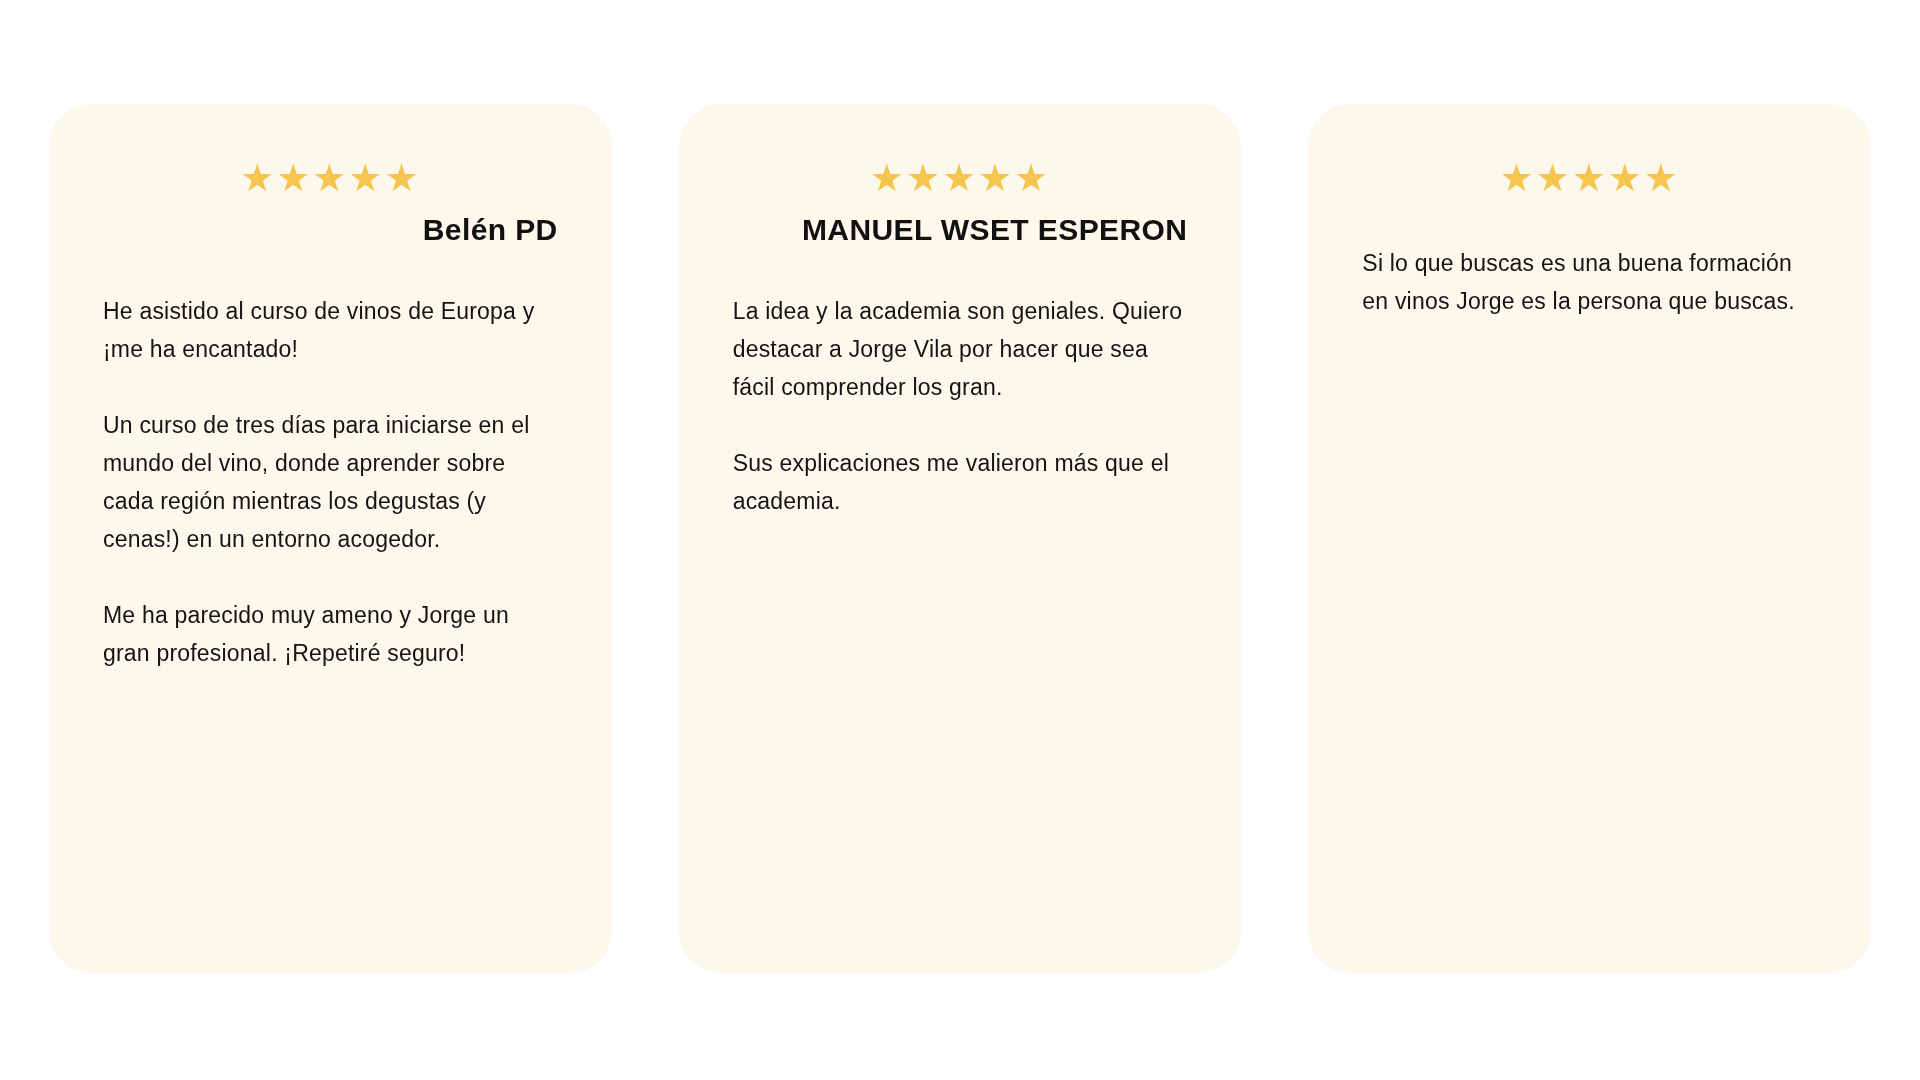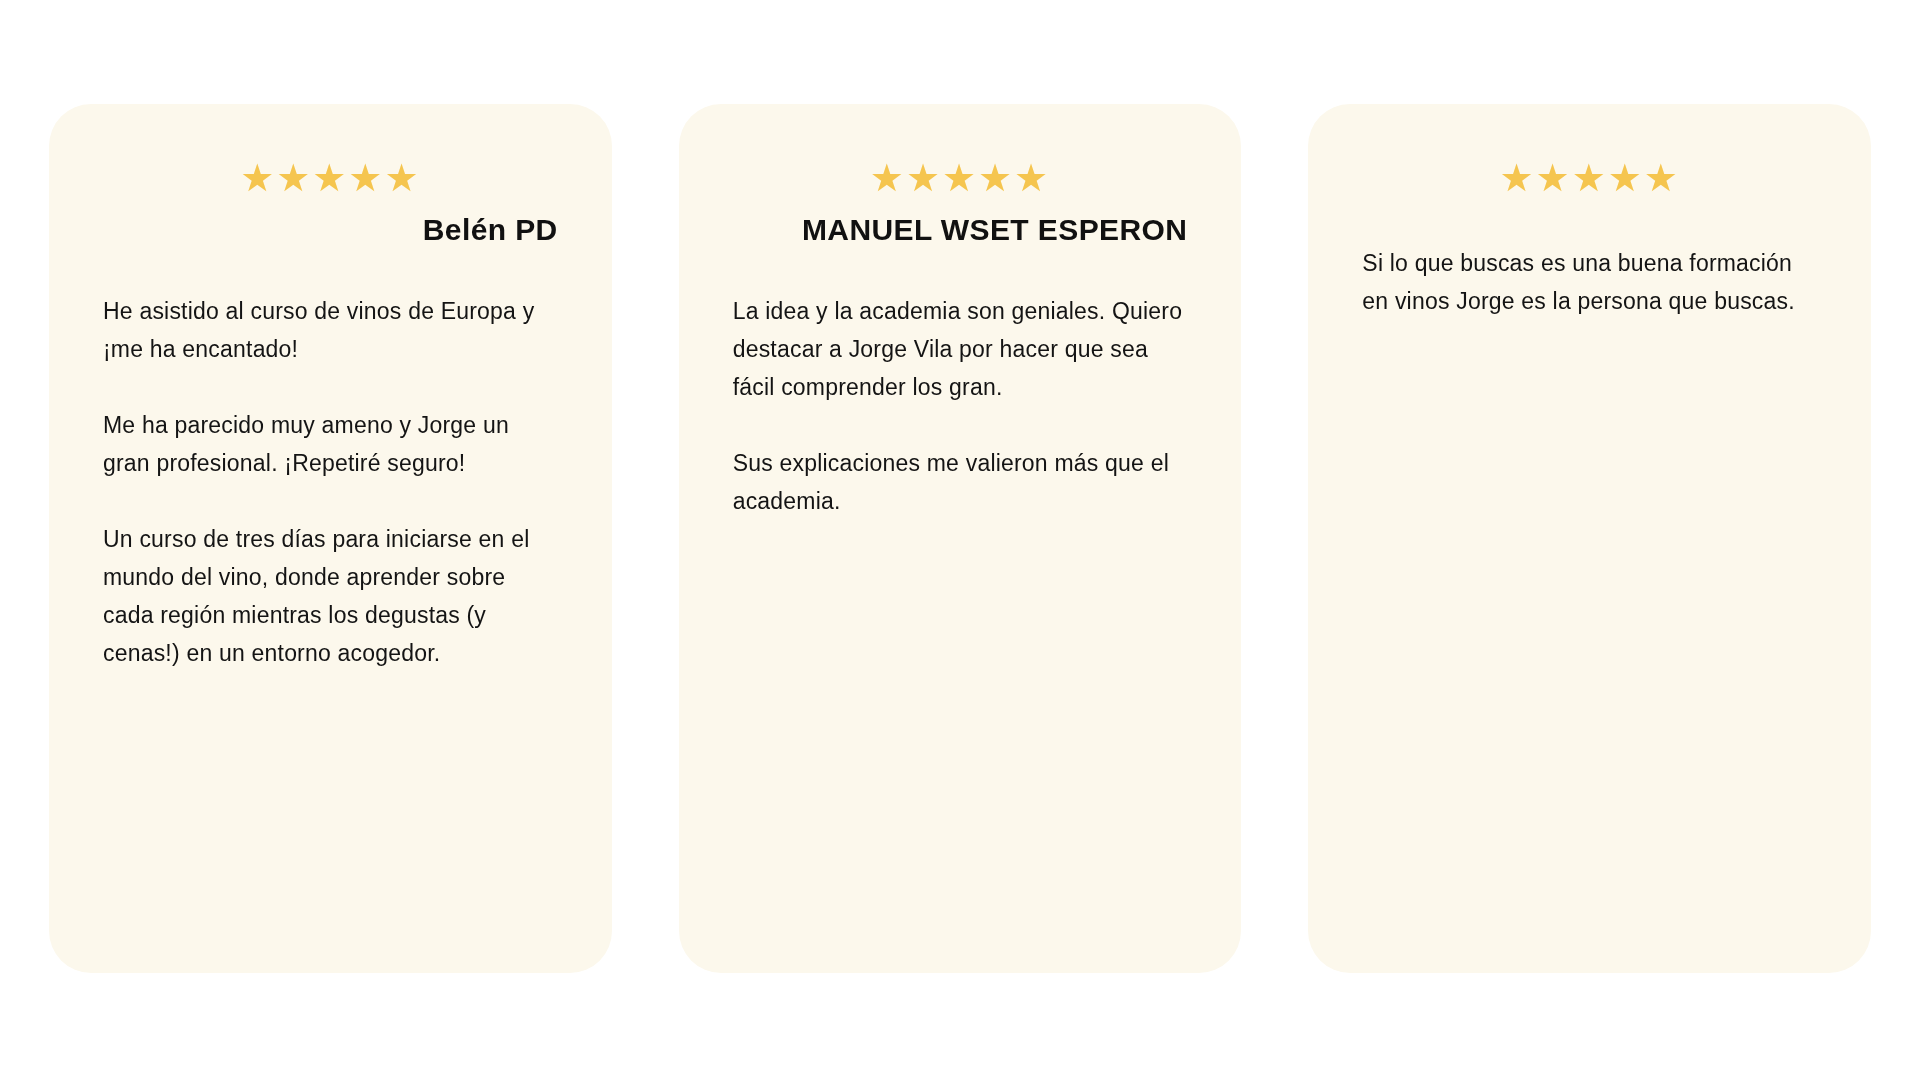--- a/index.html
+++ b/index.html
@@ -59,22 +59,22 @@
 </head>
 <body>
 
 <div class="cards-row">
 
   <div class="card">
     <div class="stars">★★★★★</div>
     <div class="reviewer-name">Belén PD</div>
     <div class="review-body">
       <p>He asistido al curso de vinos de Europa y ¡me ha encantado!</p>
+      <p>Un curso de tres días para iniciarse en el mundo del vino, donde aprender sobre cada región mientras los degustas (y cenas!) en un entorno acogedor.</p>
       <p>Me ha parecido muy ameno y Jorge un gran profesional. ¡Repetiré seguro!</p>
-      <p>Un curso de tres días para iniciarse en el mundo del vino, donde aprender sobre cada región mientras los degustas (y cenas!) en un entorno acogedor.</p>
     </div>
   </div>
 
   <div class="card">
     <div class="stars">★★★★★</div>
     <div class="reviewer-name">MANUEL WSET ESPERON</div>
     <div class="review-body">
       <p>La idea y la academia son geniales. Quiero destacar a Jorge Vila por hacer que sea fácil comprender los gran.</p>
       <p>Sus explicaciones me valieron más que el academia.</p>
     </div>

